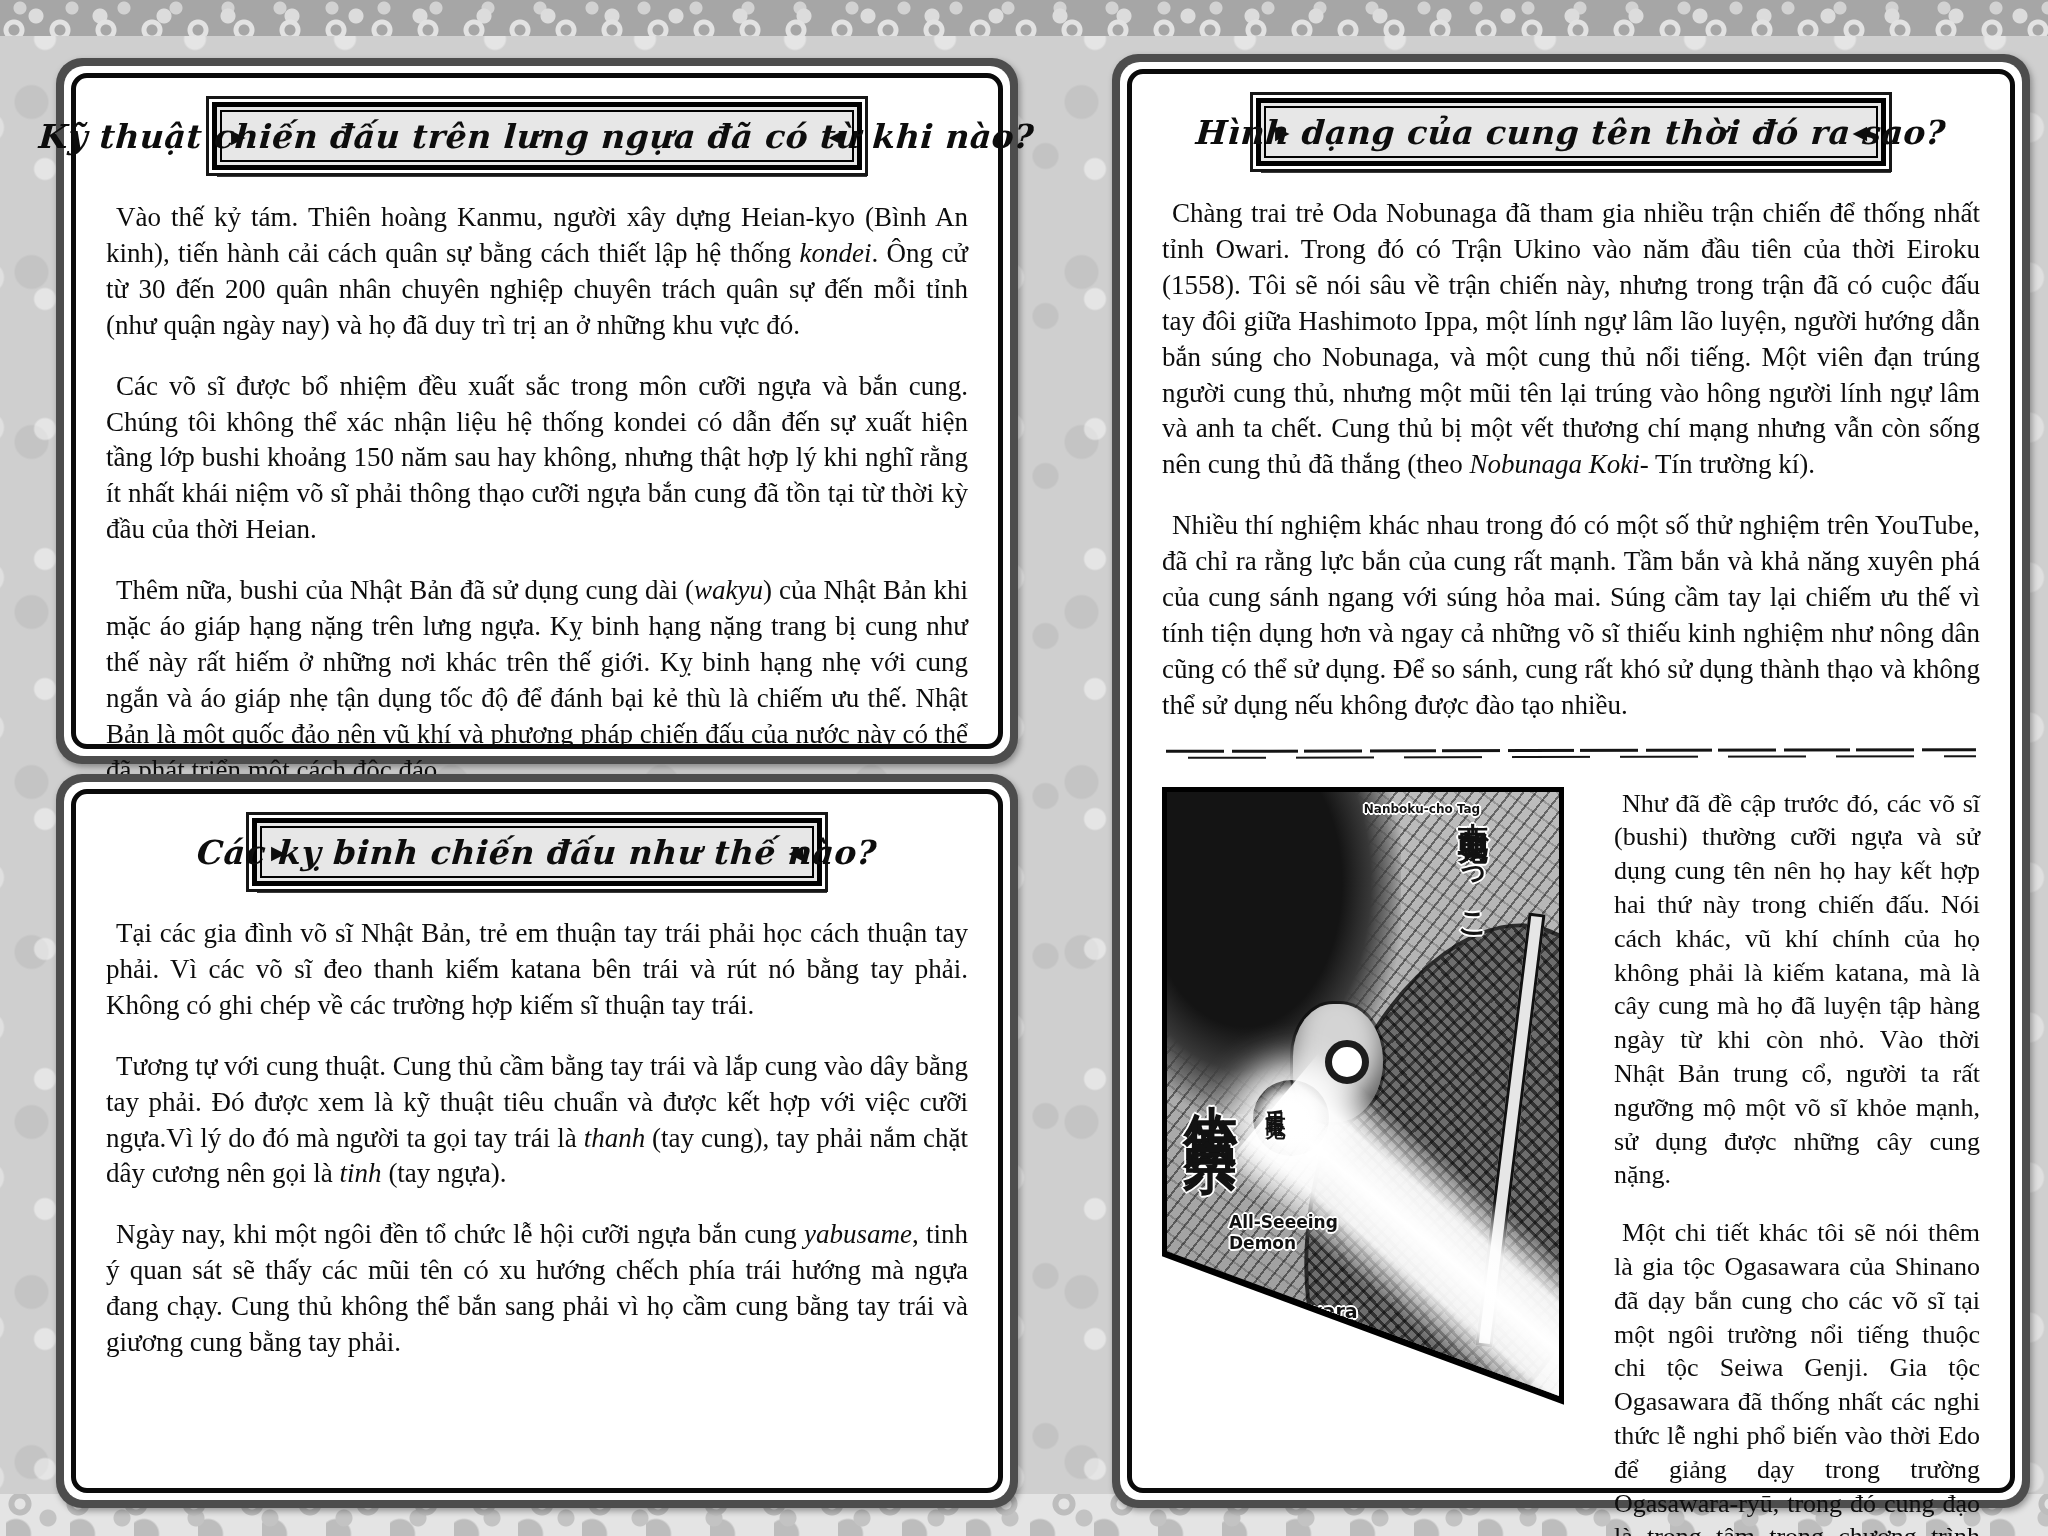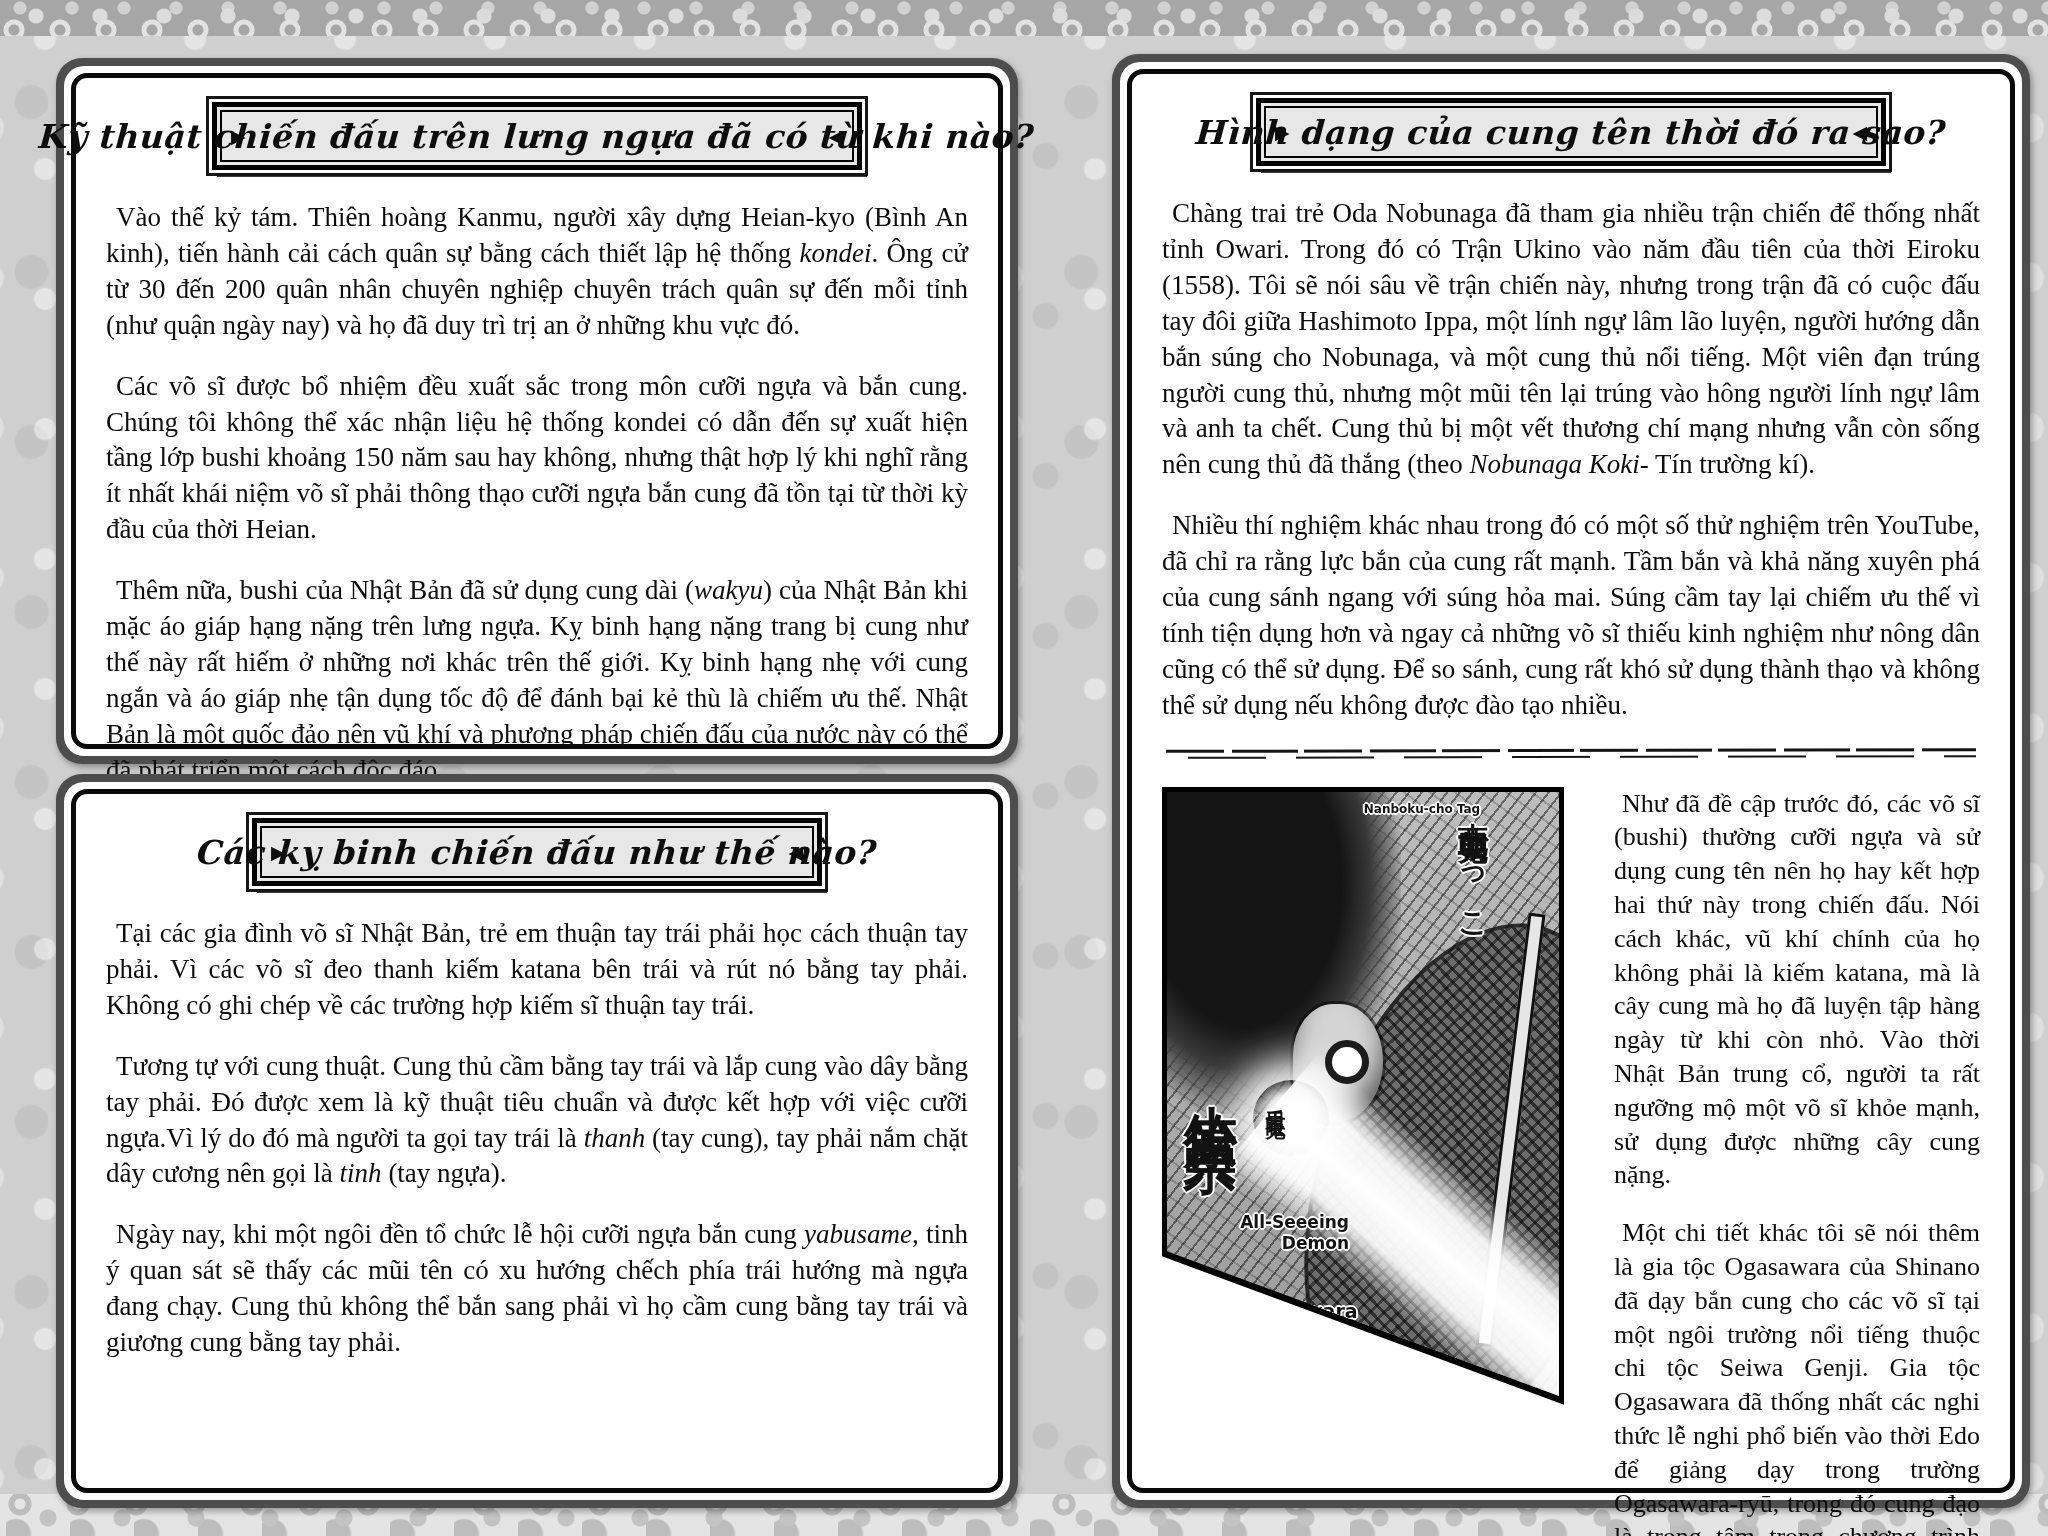--- a/index.html
+++ b/index.html
@@ -95,21 +95,21 @@
   .flash{position:absolute;left:86px;top:288px;width:76px;height:76px;border-radius:50%;
     background:radial-gradient(circle,#fff 0 14px, rgba(255,255,255,.85) 24px, transparent 36px);
     box-shadow:0 0 34px 20px rgba(255,255,255,.9);}
   .wlabel{position:absolute;font-family:"DejaVu Sans", sans-serif;font-weight:700;color:#121212;
     text-shadow:-2px 0 #fff,2px 0 #fff,0 -2px #fff,0 2px #fff,-1px -1px #fff,1px 1px #fff,1px -1px #fff,-1px 1px #fff;}
   .vtext{writing-mode:vertical-rl;text-orientation:upright;letter-spacing:4px;}
   .lbl-tag{top:10px;left:180px;width:150px;text-align:center;font-size:12px;line-height:1.25;}
   .lbl-kanji-right{top:6px;right:66px;font-size:30px;}
   .lbl-kanji-left{left:6px;top:270px;font-size:54px;letter-spacing:8px;}
   .lbl-kanji-small{left:96px;top:300px;font-size:20px;}
-  .lbl-demon{left:62px;top:420px;font-size:17px;line-height:1.25;text-align:right;width:120px;}
+  .lbl-demon{left:62px;top:420px;font-size:17px;line-height:1.25;text-align:left;width:120px;}
   .lbl-sadamune{left:56px;top:508px;font-size:19px;line-height:1.2;text-align:center;width:150px;}
 
   .manga-col{flex:1;min-width:0;}
   .manga-col .para{font-size:26px;line-height:1.3;margin-bottom:24px;text-indent:8px;text-align:justify;margin-left:24px;}
   em{}
 </style>
 </head>
 <body>
 
 <div class="stage">

